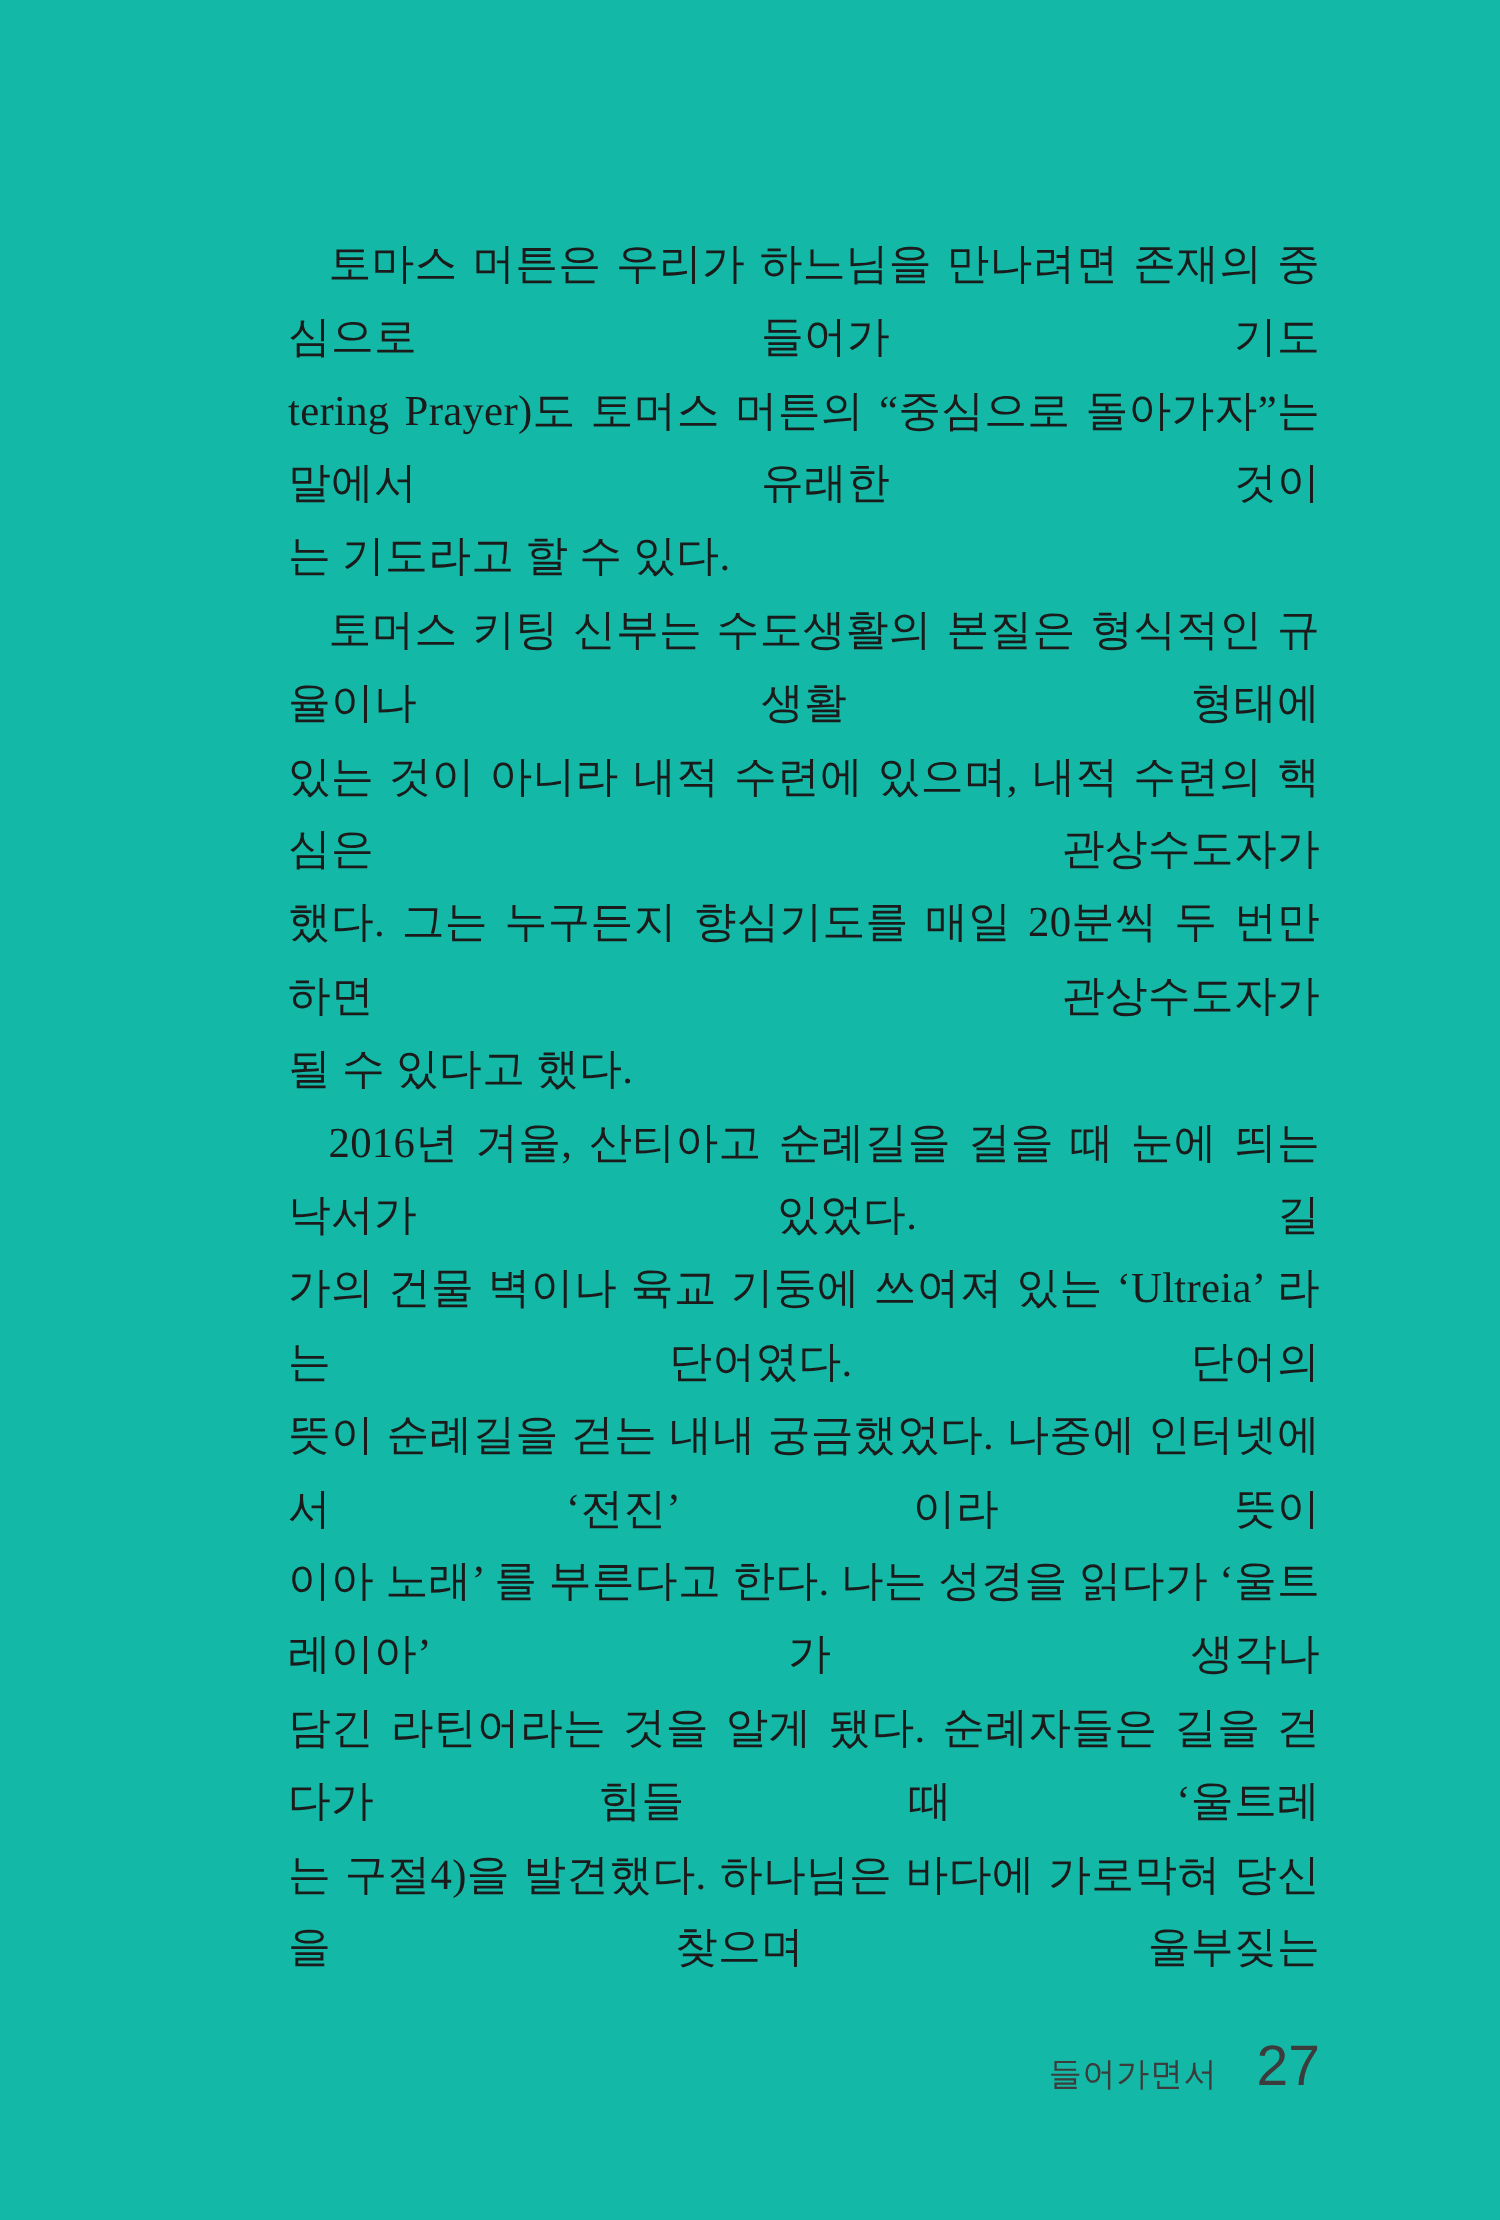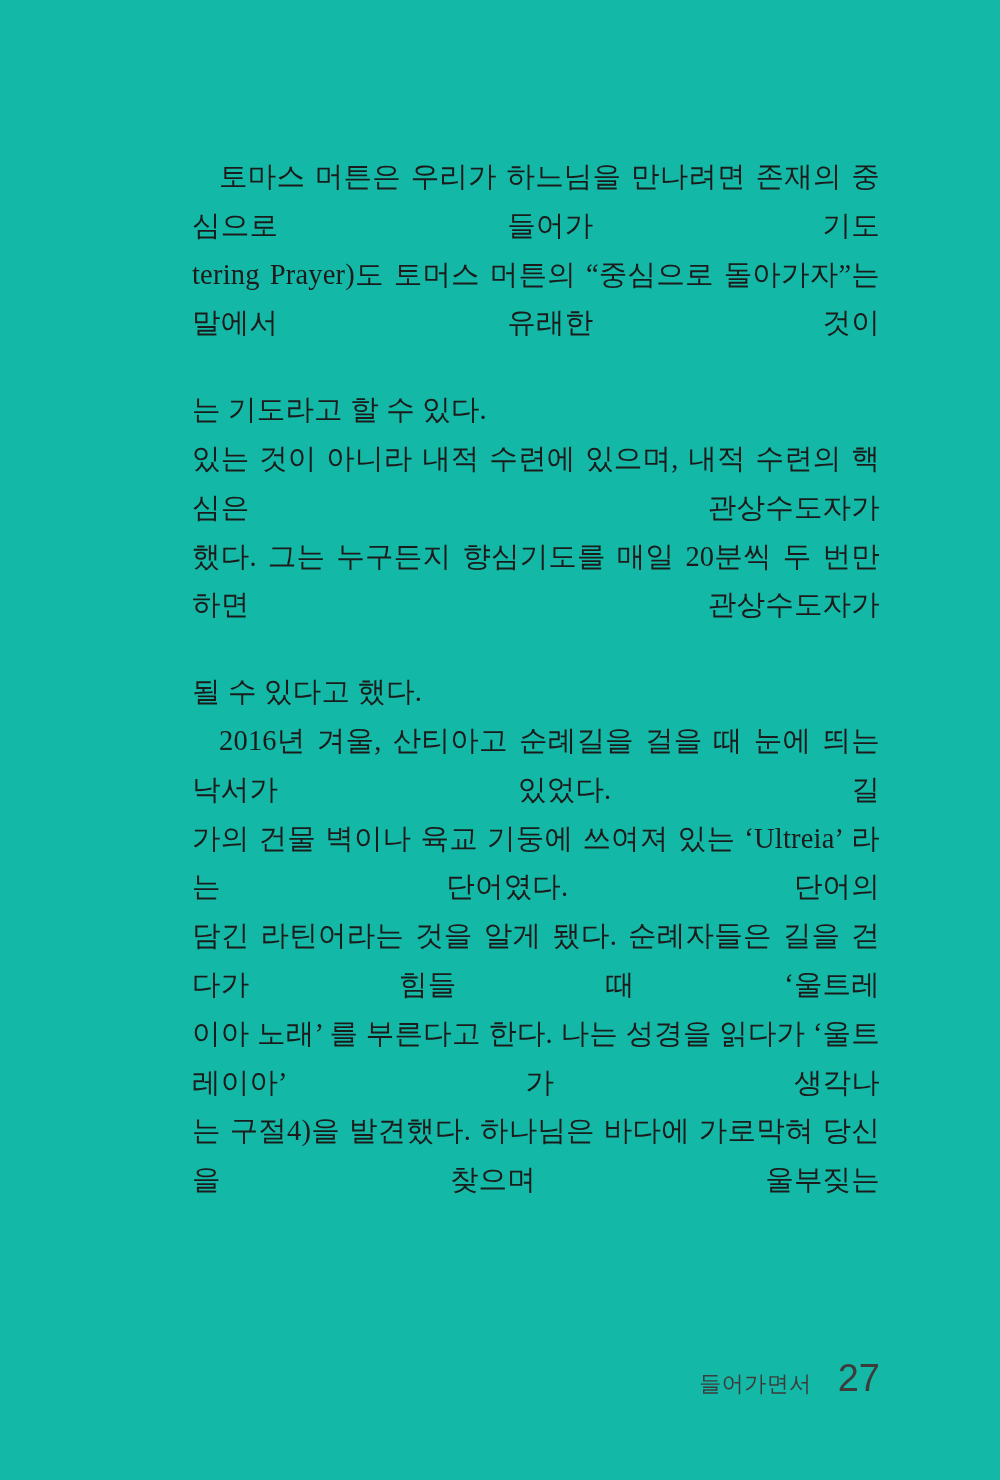--- a/index.html
+++ b/index.html
@@ -38,21 +38,20 @@
     text-align: justify;
     text-align-last: justify;
     text-justify: inter-word;
   }
   .ind {
     text-indent: 27px;
   }
   .lastline {
     text-align: center;
     text-align-last: left;
-    margin-top: 38px;
   }
   .page-footer {
     position: absolute;
     right: 120px;
     bottom: 80px;
     display: flex;
     align-items: baseline;
     gap: 26px;
   }
   .running-head {
@@ -74,30 +73,32 @@
 <div class="page">
   <div class="content">
 
     <p class="para">
       <span class="bline j ind">토마스 머튼은 우리가 하느님을 만나려면 존재의 중심으로 들어가 기도</span>
       <span class="bline j">tering Prayer)도 토머스 머튼의 “중심으로 돌아가자”는 말에서 유래한 것이</span>
       <span class="bline lastline">는 기도라고 할 수 있다.</span>
     </p>
 
     <p class="para">
+      <span class="bline j ind">토머스 키팅 신부는 수도생활의 본질은 형식적인 규율이나 생활 형태에</span>
       <span class="bline j">있는 것이 아니라 내적 수련에 있으며, 내적 수련의 핵심은 관상수도자가</span>
       <span class="bline j">했다. 그는 누구든지 향심기도를 매일 20분씩 두 번만 하면 관상수도자가</span>
       <span class="bline lastline">될 수 있다고 했다.</span>
     </p>
 
     <p class="para">
       <span class="bline j ind">2016년 겨울, 산티아고 순례길을 걸을 때 눈에 띄는 낙서가 있었다. 길</span>
       <span class="bline j">가의 건물 벽이나 육교 기둥에 쓰여져 있는 ‘Ultreia’ 라는 단어였다. 단어의</span>
+      <span class="bline j">뜻이 순례길을 걷는 내내 궁금했었다. 나중에 인터넷에서 ‘전진’ 이라 뜻이</span>
+      <span class="bline j">이아 노래’ 를 부른다고 한다. 나는 성경을 읽다가 ‘울트레이아’ 가 생각나</span>
       <span class="bline j">담긴 라틴어라는 것을 알게 됐다. 순례자들은 길을 걷다가 힘들 때 ‘울트레</span>
-      <span class="bline j">이아 노래’ 를 부른다고 한다. 나는 성경을 읽다가 ‘울트레이아’ 가 생각나</span>
       <span class="bline j">는 구절4)을 발견했다. 하나님은 바다에 가로막혀 당신을 찾으며 울부짖는</span>
 
     </p>
 
   </div>
 
   <div class="page-footer">
     <span class="running-head">들어가면서</span>
     <span class="page-number">27</span>
   </div>

